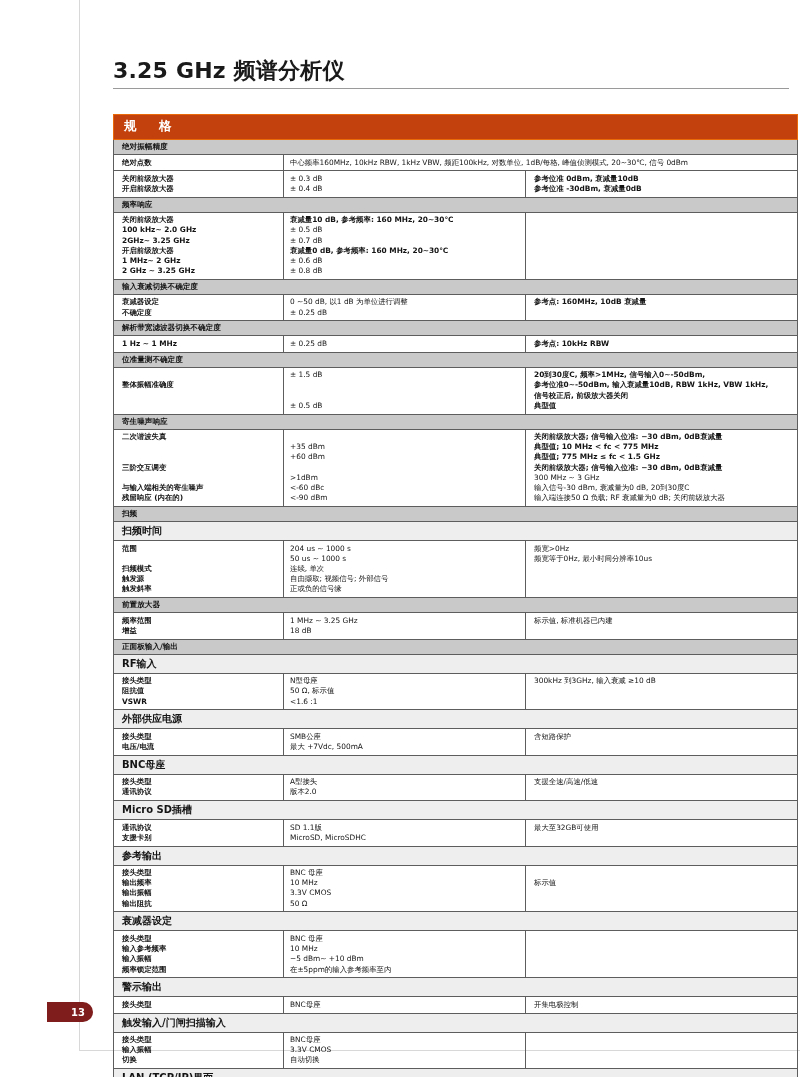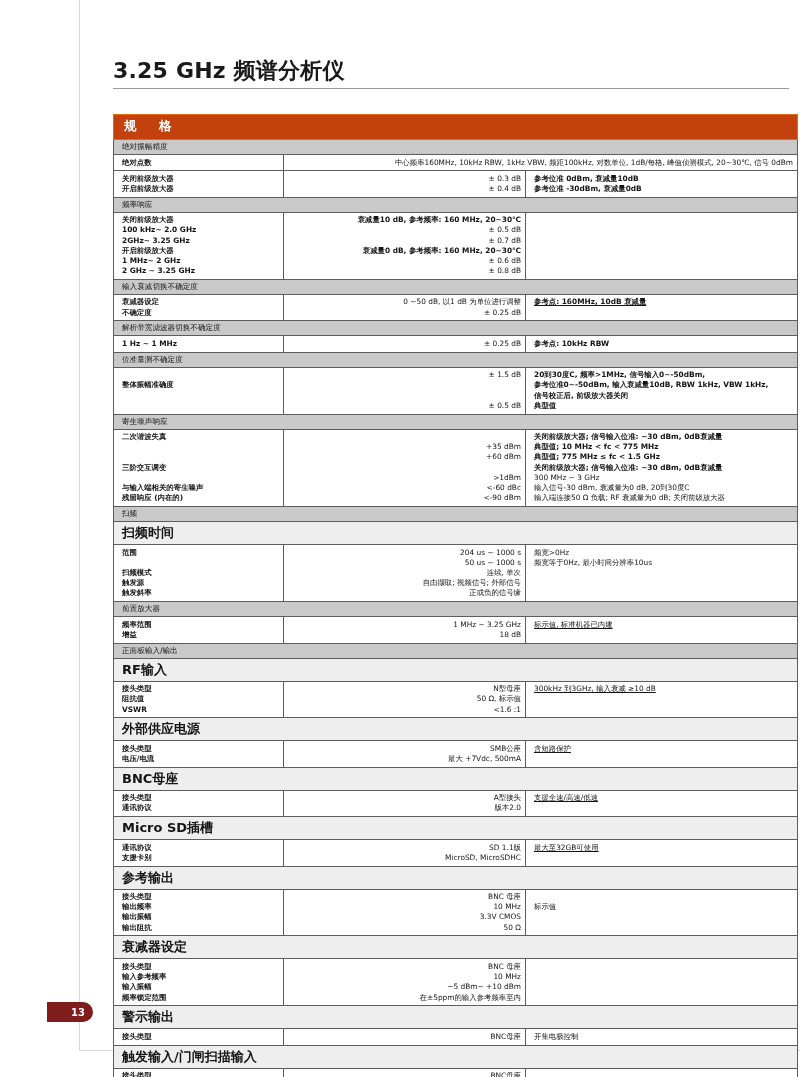--- a/index.html
+++ b/index.html
@@ -103,51 +103,51 @@
     color: #ffffff;
     font-size: 12.5px;
     font-weight: bold;
     padding: 3px 0 4px 10px;
     letter-spacing: 5px;
   }
 
   
   tr.sec1 td {
     background: #c9c9c9;
-    font-weight: normal;
+    font-weight: bold;
     font-size: 7.6px;
     padding: 2px 5px 2px 8px;
     border-top: 1px solid #5d5d5d;
     border-bottom: 1px solid #5d5d5d;
   }
   
   tr.sec2 td {
     background: #eeeeee;
     font-weight: bold;
-    font-size: 13px;
+    font-size: 10px;
     padding: 2px 0 2px 8px;
     border-top: 1px solid #5d5d5d;
     border-bottom: 1px solid #5d5d5d;
   }
 
   
   tr.data td {
     padding: 2.5px 4px 2.5px 8px;
     line-height: 1.38;
   }
   tr.data td.col1 { font-weight: bold; }
-  tr.data td.col2 { padding-left: 6px; text-align: right; }
+  tr.data td.col2 { padding-left: 6px; }
   tr.data td.col3 { padding-left: 8px; }
 
   td .ln { display: block; white-space: pre-wrap; }
   td .ln.b { font-weight: bold; }
   td .ln.sp { visibility: hidden; }
 
   td.vmid { vertical-align: middle; }
-  td.vbot { vertical-align: bottom; text-decoration: underline; }
+  td.vbot { vertical-align: bottom; }
 </style>
 </head>
 <body>
 
 <div class="page">
 
   <div class="page-frame"></div>
 
   <div class="doc-title">3.25 GHz 频谱分析仪</div>
   <div class="title-rule"></div>

